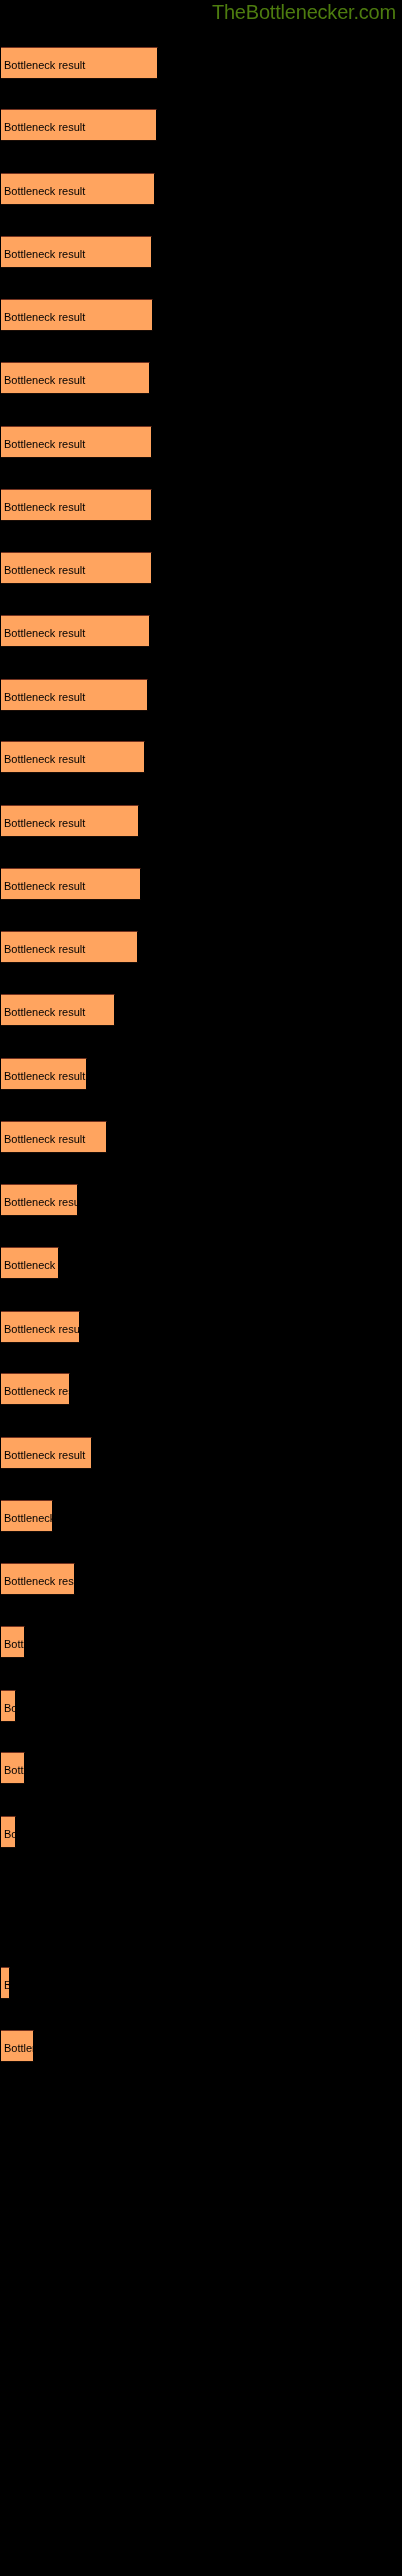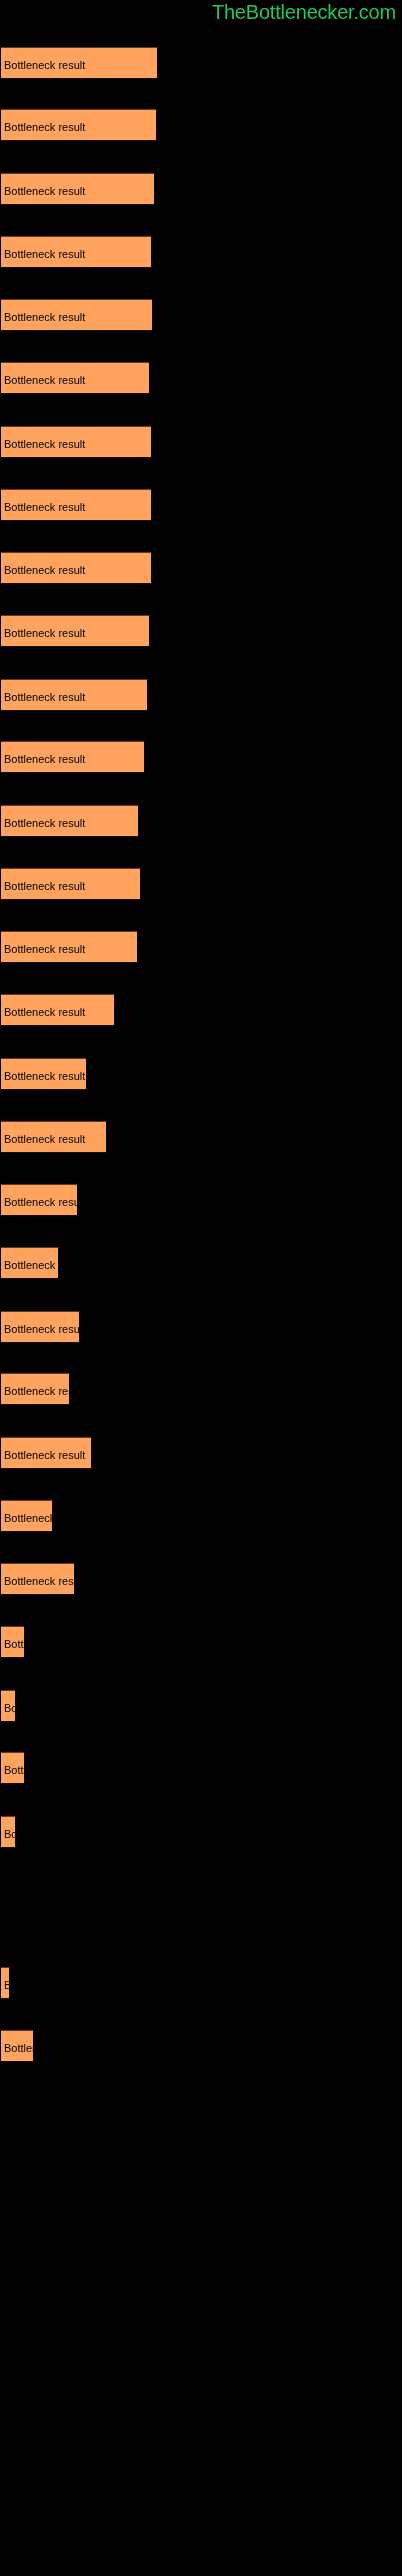--- a/index.html
+++ b/index.html
@@ -22,21 +22,21 @@
     height: 2576px;
     background: #000000;
   }
 
   #site-title {
     position: absolute;
     left: 0;
     top: 0.8px;
     width: 396px;
     text-align: right;
-    color: #22c55e;
+    color: #4d7c0f;
     font-size: 20px;
     line-height: 22.5px;
     letter-spacing: -0.2px;
     font-family: "Liberation Sans", sans-serif;
     white-space: nowrap;
   }
 
   #chart {
     position: absolute;
     left: 0;

